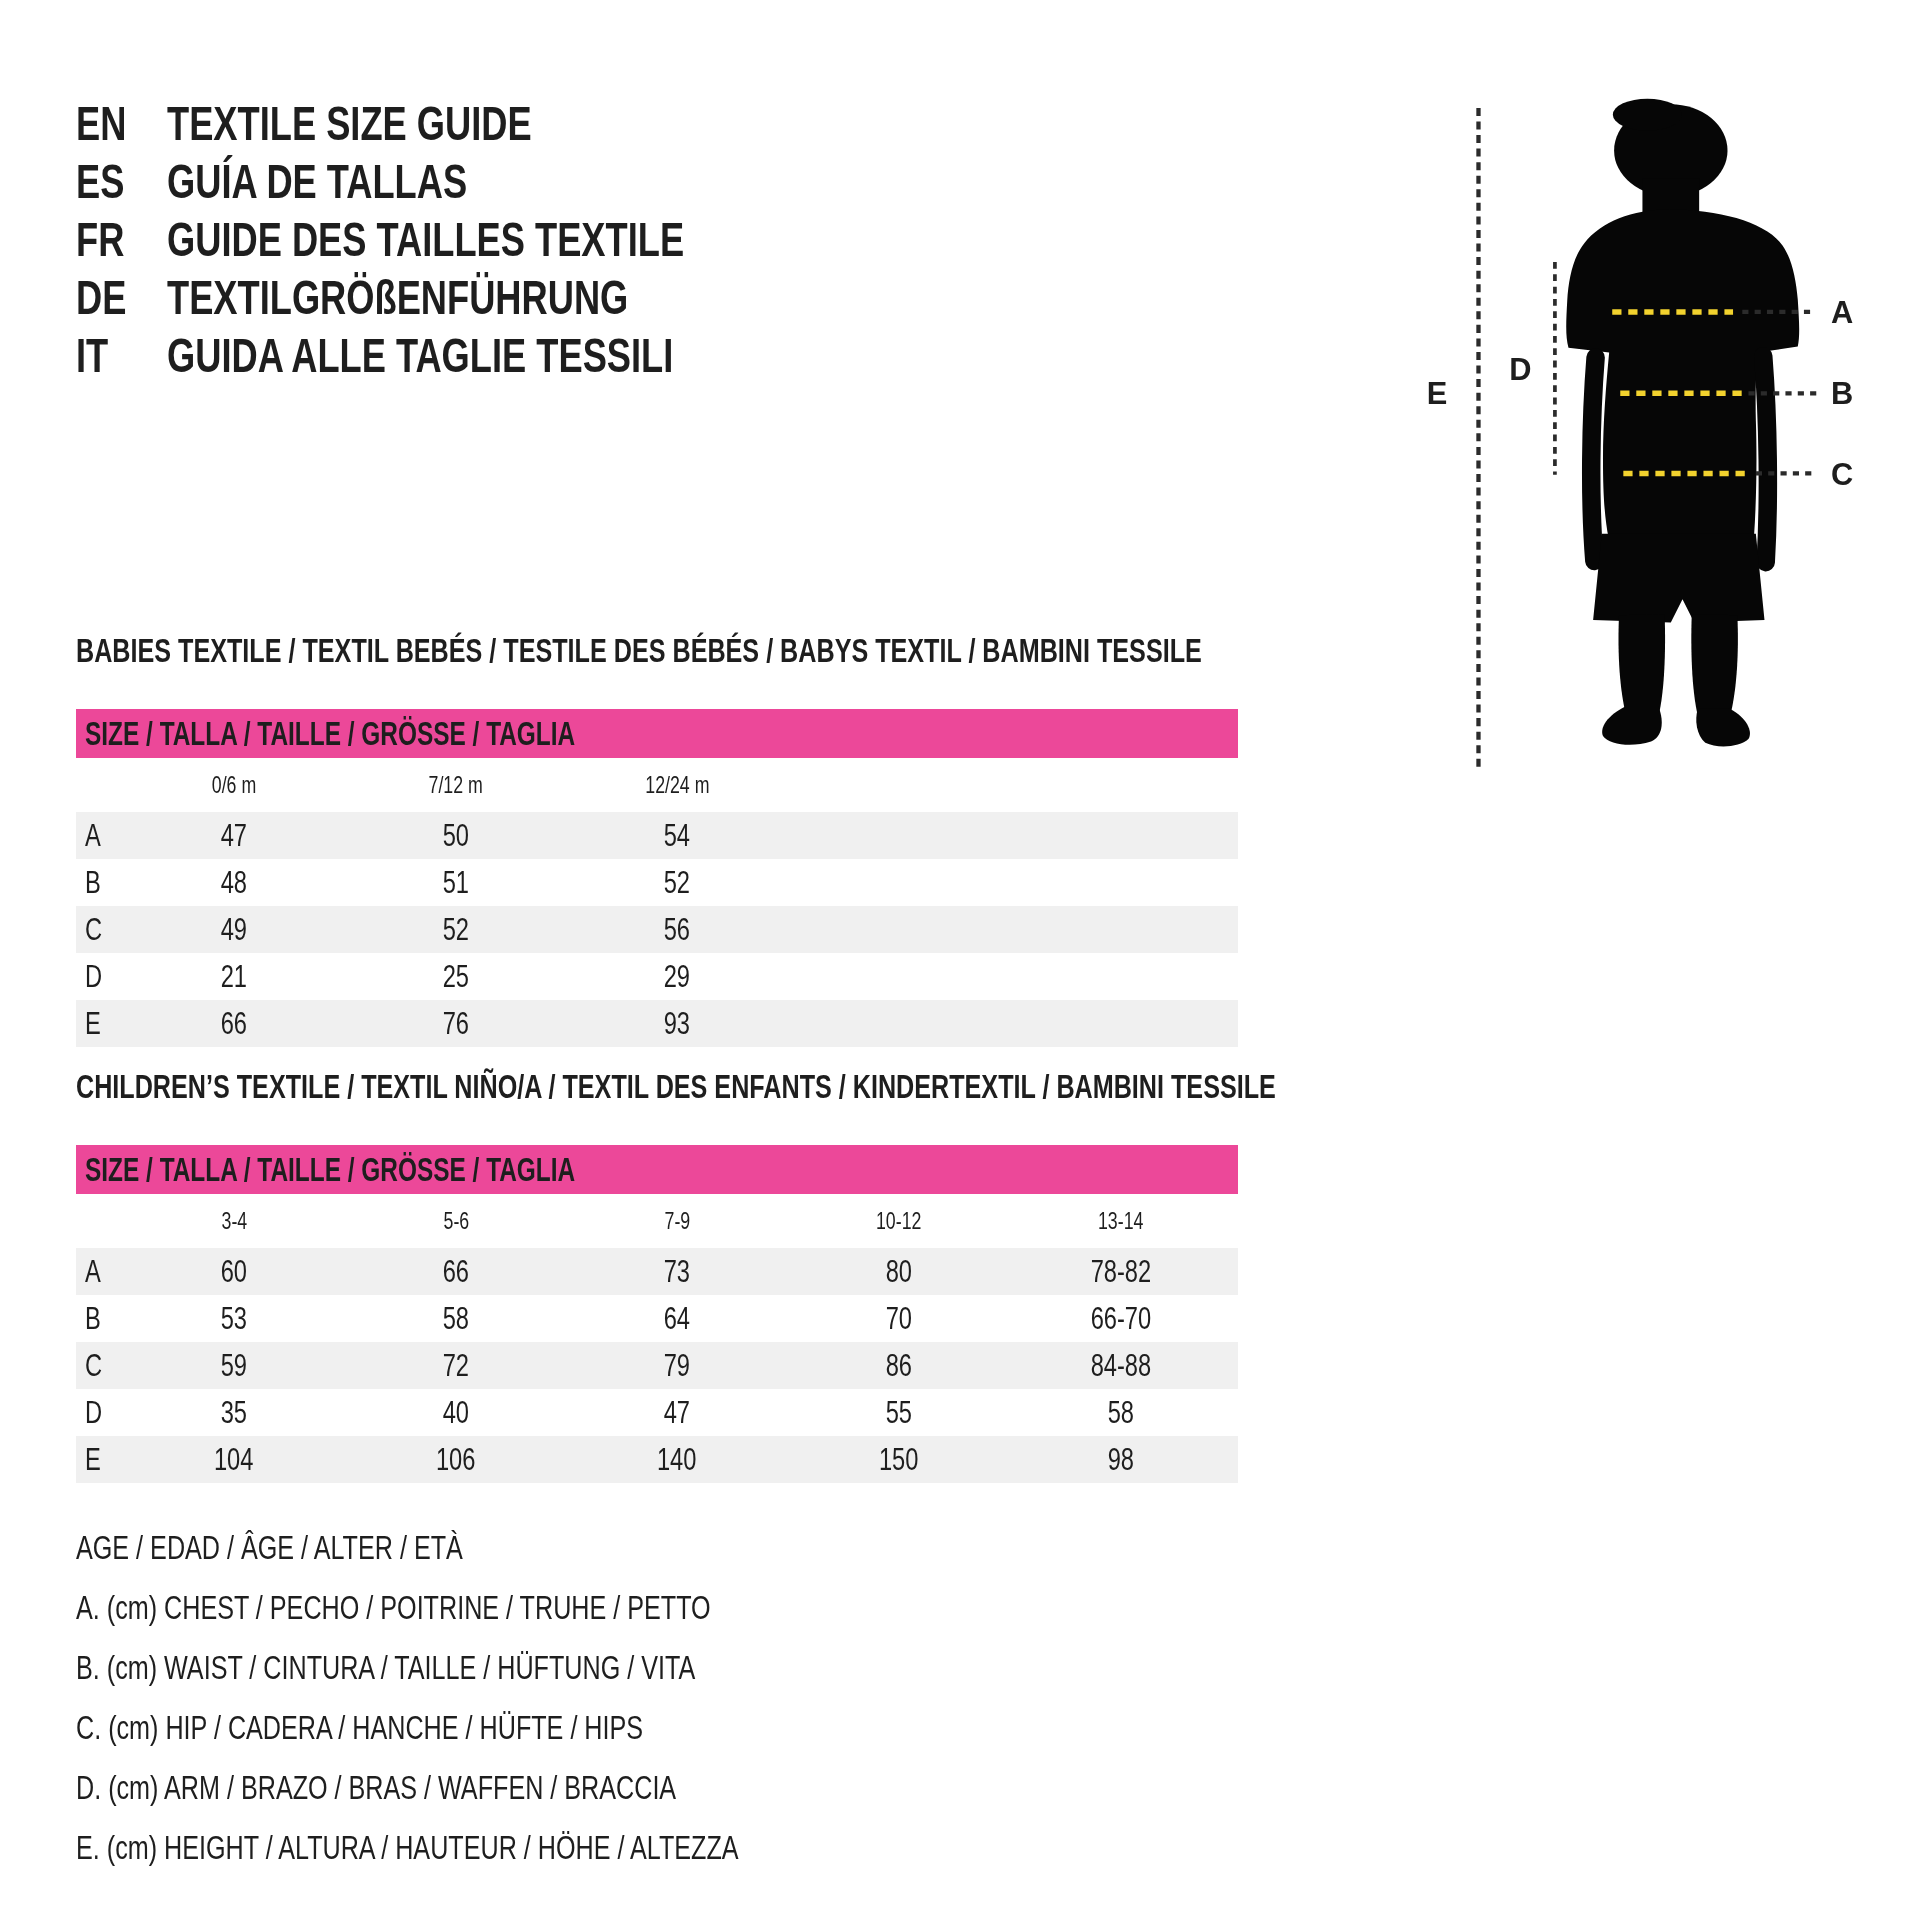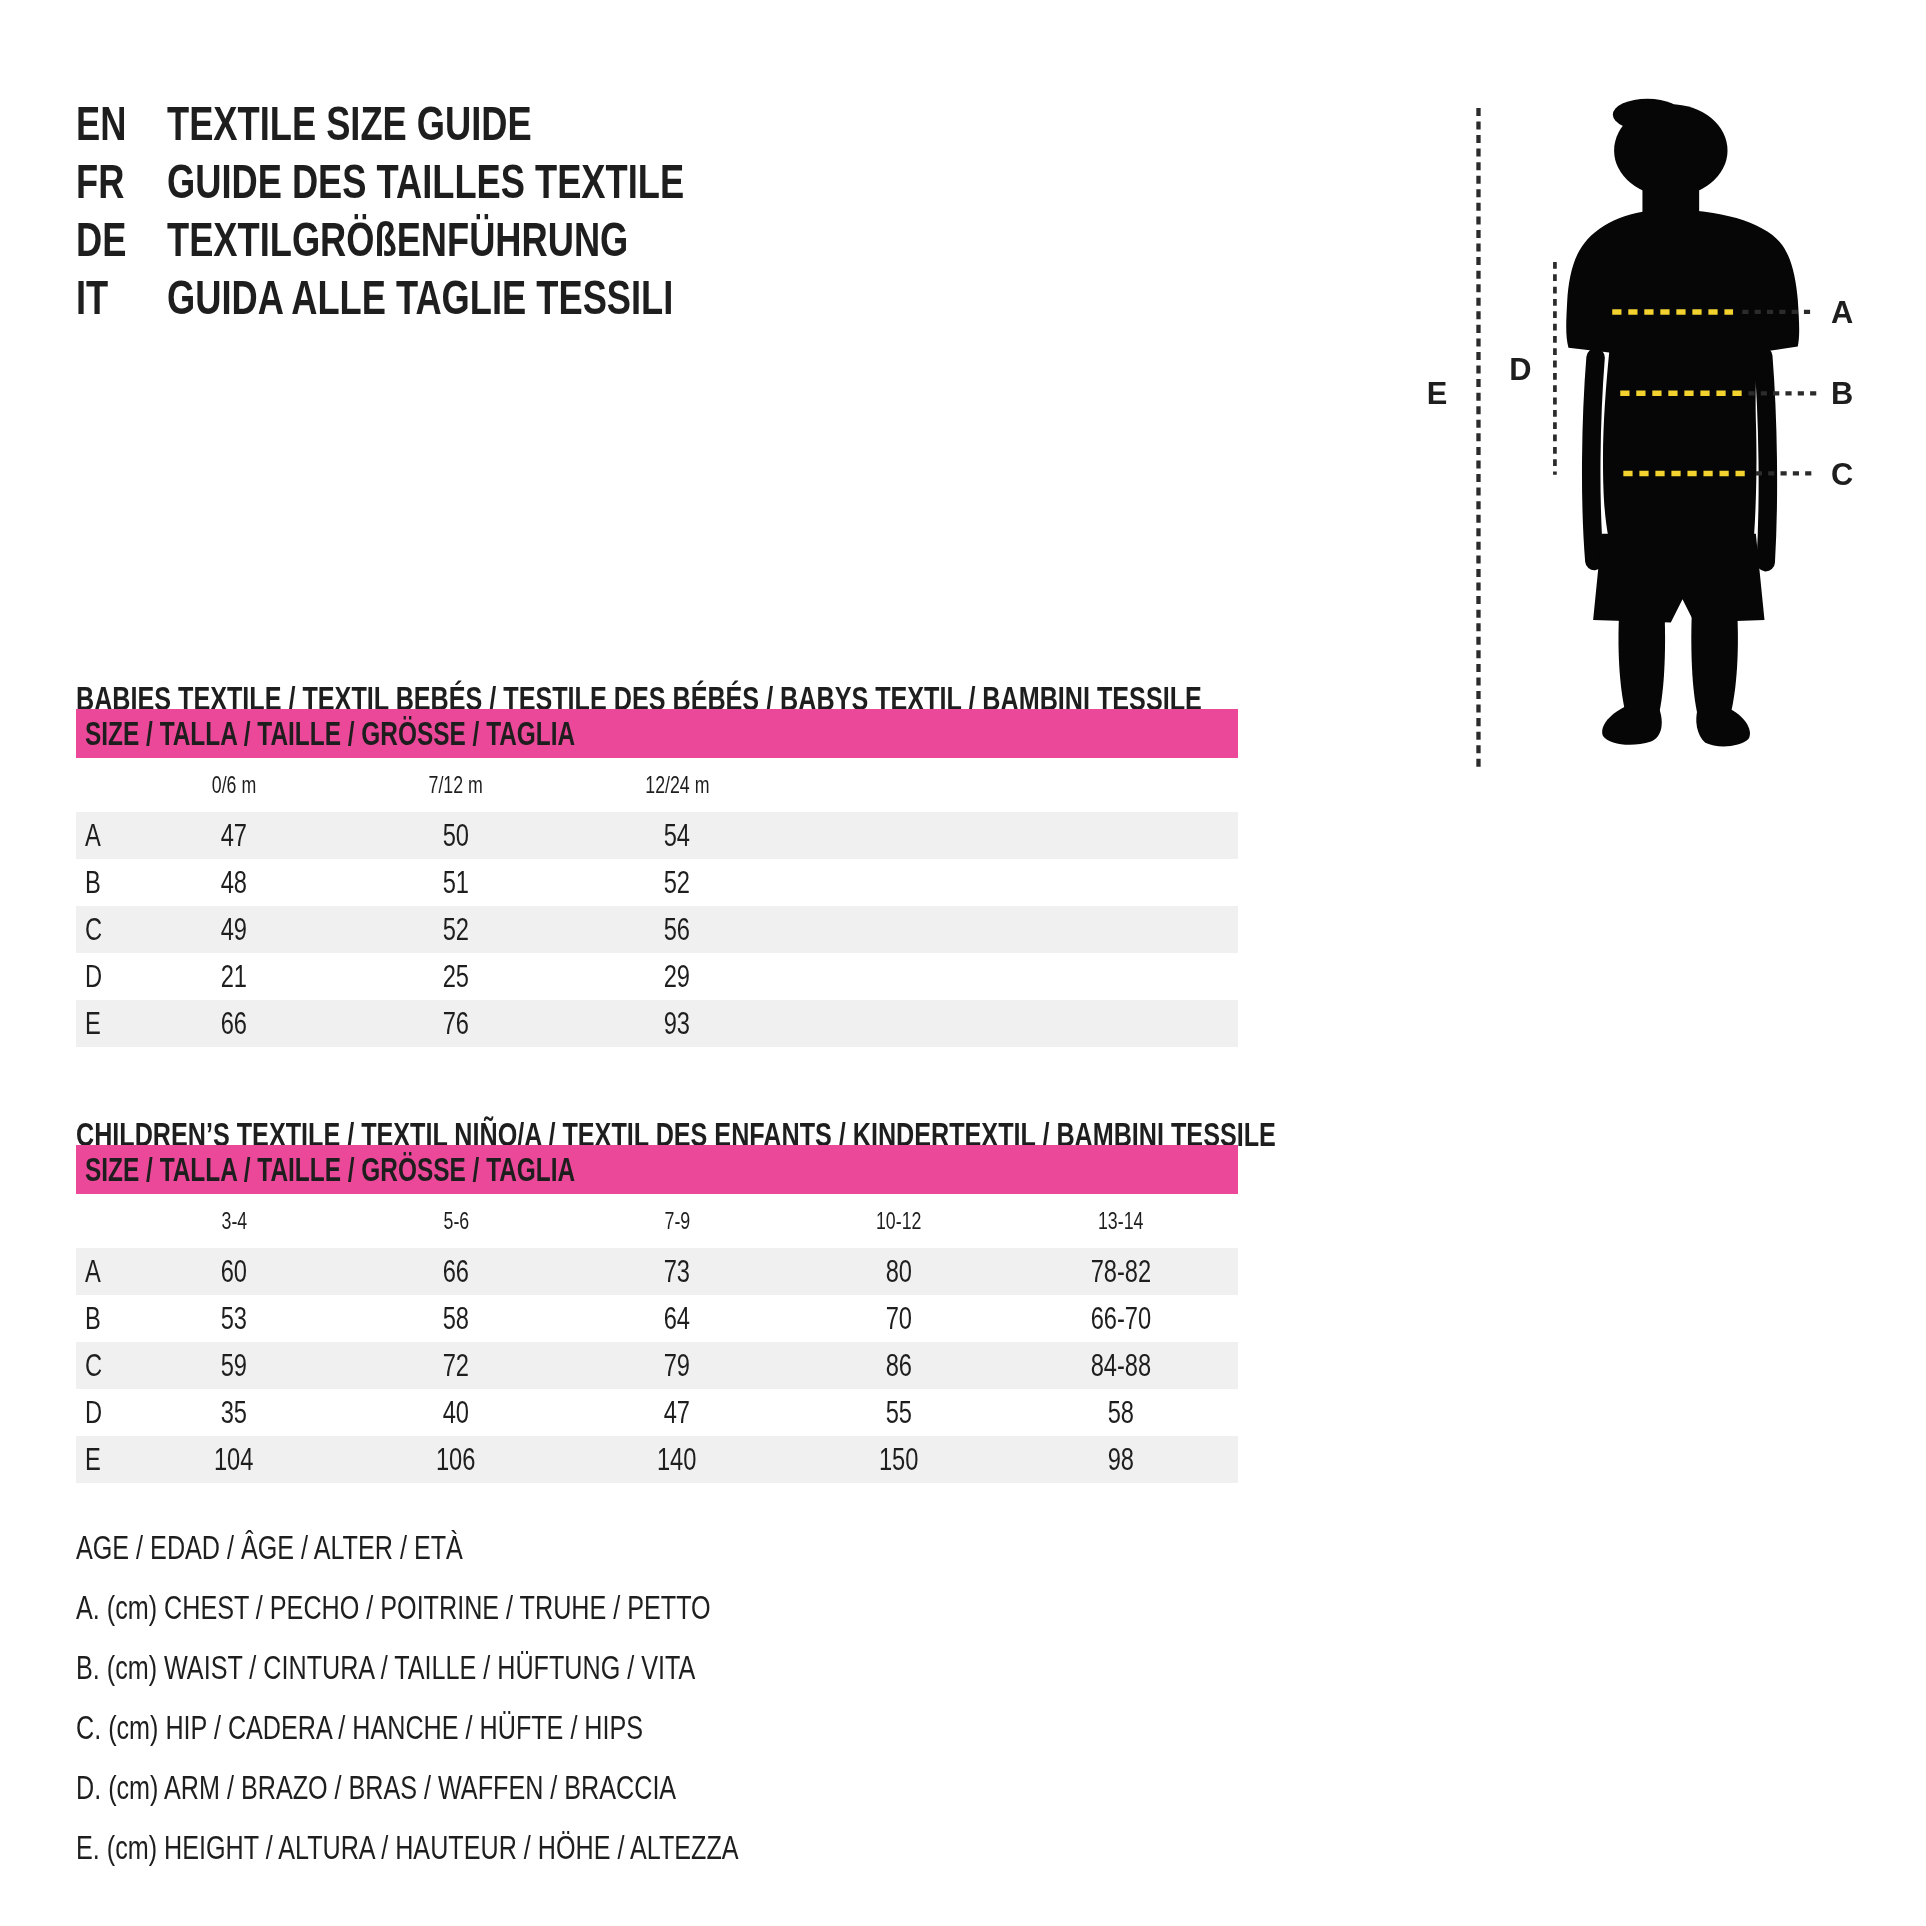--- a/index.html
+++ b/index.html
@@ -22,21 +22,21 @@
 
   
   .lang-header { position: absolute; left: 76px; top: 94px; }
   .lang-row { height: 58px; line-height: 58px; font-size: 49px; font-weight: 700; }
   .lang-code { display: inline-block; width: 91px; vertical-align: top; }
   .lang-title { display: inline-block; vertical-align: top; }
 
   
   .section-title {
     position: absolute; left: 76px;
-    font-size: 34px; font-weight: 700; line-height: 37px; margin-top: 48px;
+    font-size: 34px; font-weight: 700; line-height: 37px;
   }
   .section-title.babies { top: 632px; }
   .section-title.children { top: 1068px; }
 
   
   .size-table { position: absolute; left: 76px; width: 1162px; }
   .size-table.babies { top: 709px; }
   .size-table.children { top: 1145px; }
   .size-bar {
     height: 49px; background: #ec4899;
@@ -61,20 +61,23 @@
   .figure-wrap { position: absolute; left: 1386px; top: 74px; width: 540px; height: 715px; }
   .figure-wrap svg { display: block; width: 540px; height: 715px; }
   .fig-label { font-family: "Liberation Sans", "DejaVu Sans", sans-serif; font-size: 50px; font-weight: 700; fill: #1e1e1e; }
 </style>
 </head>
 <body>
 
 <div class="lang-header">
   <div class="lang-row">
     <span class="lang-code"><span class="cond">EN</span></span><span class="lang-title"><span class="cond">TEXTILE SIZE GUIDE</span></span>
+  </div>
+  <div class="lang-row">
+    <span class="lang-code"><span class="cond">ES</span></span><span class="lang-title"><span class="cond">GUÍA DE TALLAS</span></span>
   </div>
   <div class="lang-row">
     <span class="lang-code"><span class="cond">FR</span></span><span class="lang-title"><span class="cond">GUIDE DES TAILLES TEXTILE</span></span>
   </div>
   <div class="lang-row">
     <span class="lang-code"><span class="cond">DE</span></span><span class="lang-title"><span class="cond">TEXTILGRÖßENFÜHRUNG</span></span>
   </div>
   <div class="lang-row">
     <span class="lang-code"><span class="cond">IT</span></span><span class="lang-title"><span class="cond">GUIDA ALLE TAGLIE TESSILI</span></span>
   </div>

